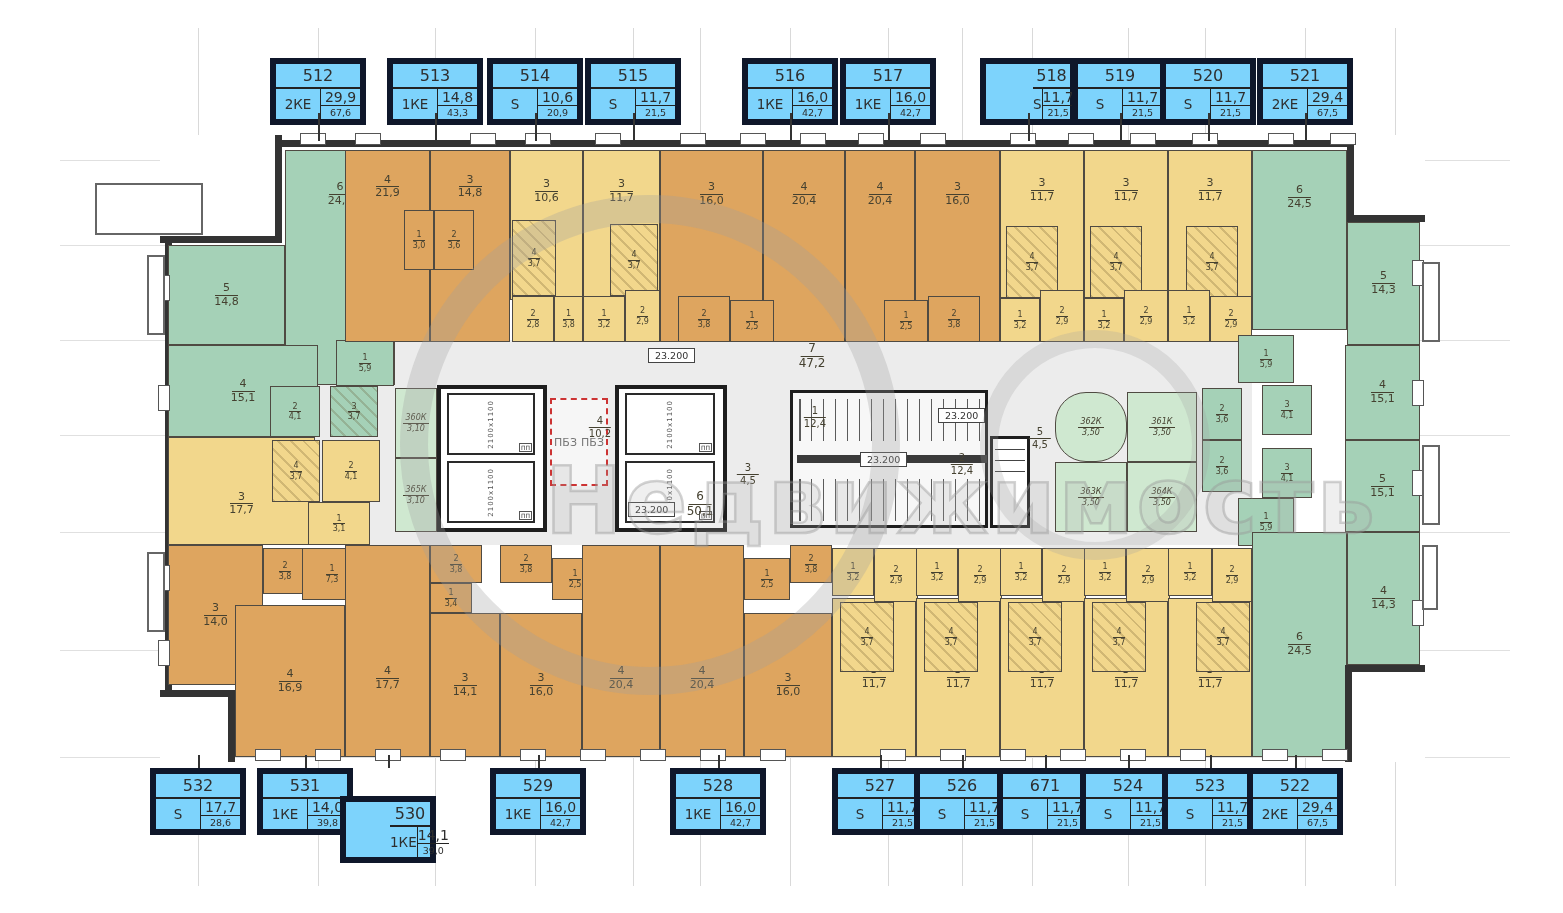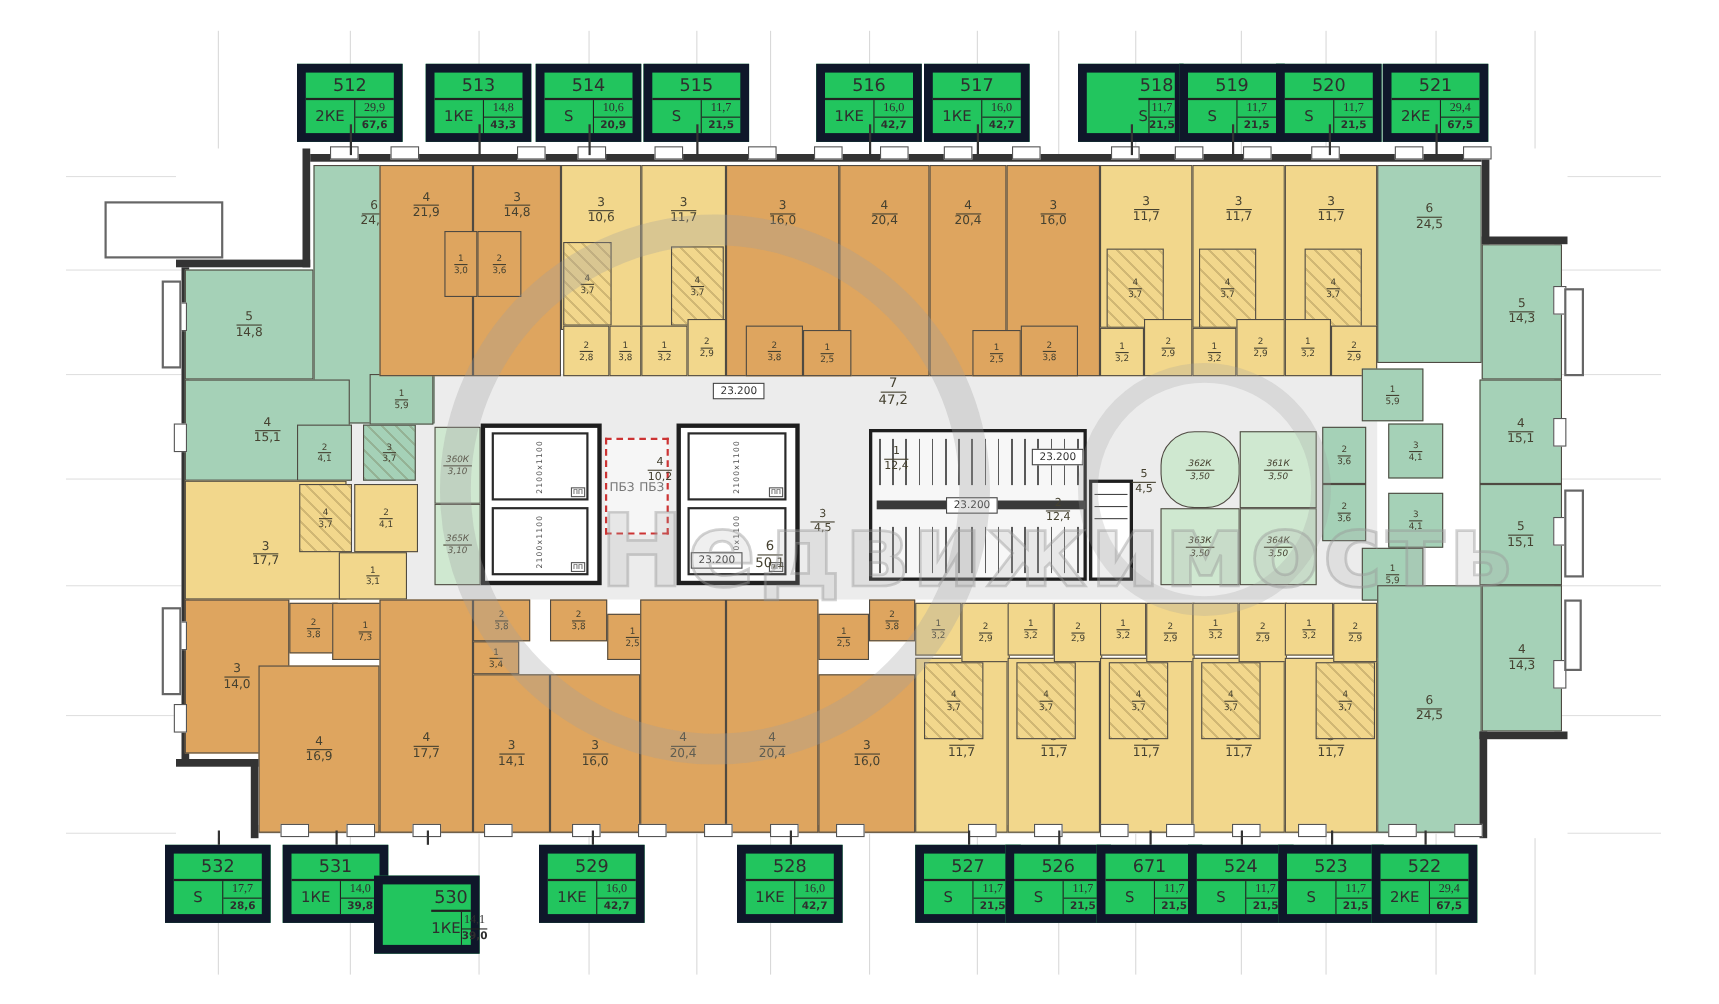--- a/index.html
+++ b/index.html
@@ -27,27 +27,27 @@
   .flight{position:absolute;background-image:repeating-linear-gradient(90deg,#5a5a5a 0 1.5px,transparent 1.5px 12px);}
   .landing{position:absolute;background:#3a3a3a;}
   .duct{position:absolute;box-sizing:border-box;border:3px solid #1e1e1e;background:#fff;}
   .duct i{display:block;height:1px;background:#444;margin:10px 2px 0 2px;}
   .pbz{position:absolute;box-sizing:border-box;border:2px dashed #cc3333;background:rgba(255,255,255,.5);
     display:flex;flex-direction:row;align-items:center;justify-content:space-around;text-align:center;}
   .pbz span{color:#777;font-size:11px;}
   .lvl{position:absolute;border:1.2px solid #444;background:#fff;font-size:9.5px;color:#333;
     padding:1px 6px;white-space:nowrap;}
   .clab{position:absolute;transform:translateX(-50%);}
-  .apt{position:absolute;width:96px;background:#22c55e;border:8px solid #0f172a;box-sizing:border-box;color:#2e2e2e;}
+  .apt{position:absolute;width:96px;background:#7dd3fc;border:6px solid #0f172a;box-sizing:border-box;color:#2e2e2e;}
   .apt-num{text-align:center;font-size:16px;height:23px;line-height:23px;border-bottom:2px solid #222;}
   .apt-row{display:flex;height:30px;}
   .apt-type{width:44px;border-right:1.5px solid #222;display:flex;align-items:center;justify-content:center;font-size:13.5px;}
   .apt-areas{flex:1;display:flex;flex-direction:column;}
-  .apt-a1{flex:1;border-bottom:1.5px solid #222;font-size:11px;display:flex;align-items:center;justify-content:center;font-family:Liberation Serif, serif;}
-  .apt-a2{flex:1;font-size:9.5px;display:flex;align-items:center;justify-content:center;font-weight:bold;}
+  .apt-a1{flex:1;border-bottom:1.5px solid #222;font-size:14px;display:flex;align-items:center;justify-content:center;}
+  .apt-a2{flex:1;font-size:9.5px;display:flex;align-items:center;justify-content:center;}
   .tick{position:absolute;width:1.5px;background:#333;}
   .cut{position:absolute;background:#fff;box-sizing:border-box;}
   .win{position:absolute;background:#fff;border:1px solid #555;box-sizing:border-box;}
   .balc{position:absolute;background:#fff;border:2px solid #666;box-sizing:border-box;}
   .wm{position:absolute;pointer-events:none;z-index:50;}
   .wm-ring{border-radius:50%;box-sizing:border-box;}
   .wm-word{font-size:92px;font-weight:bold;letter-spacing:3px;color:rgba(175,175,175,.20);
     -webkit-text-stroke:2.5px rgba(150,150,150,.42);white-space:nowrap;}
 </style>
 </head>

